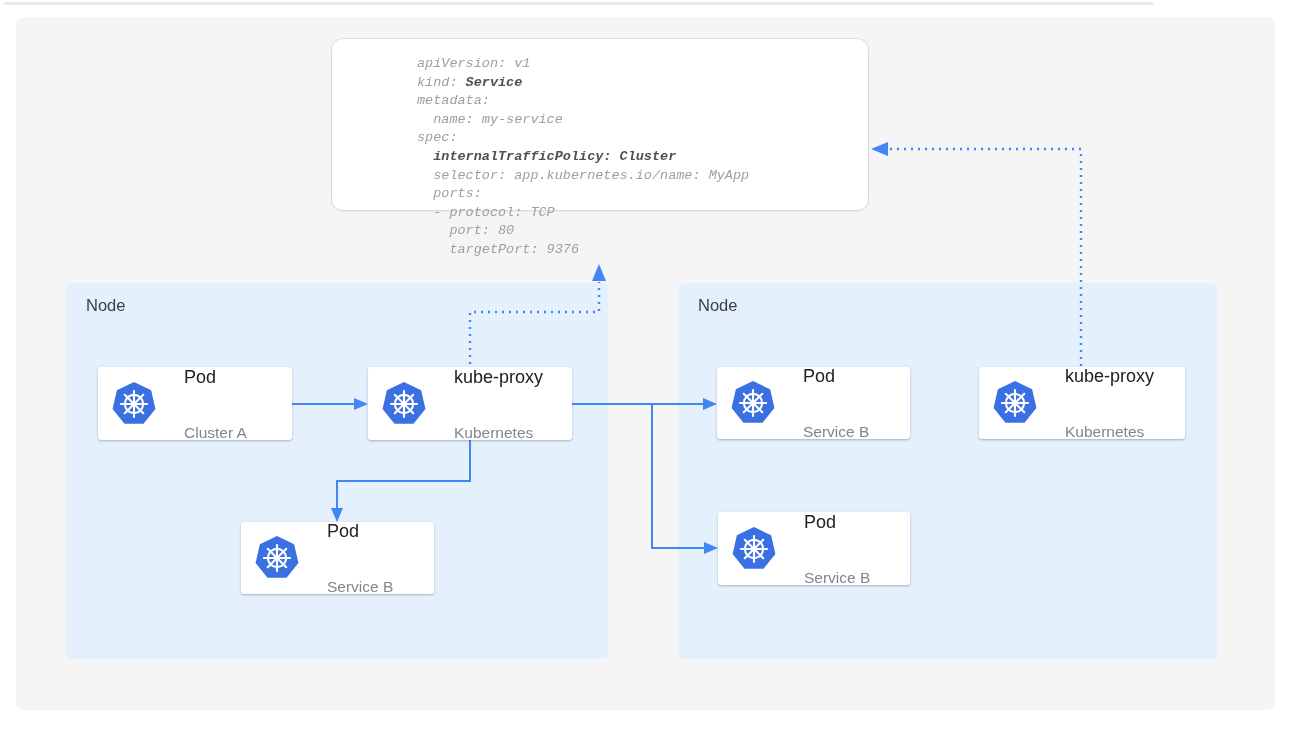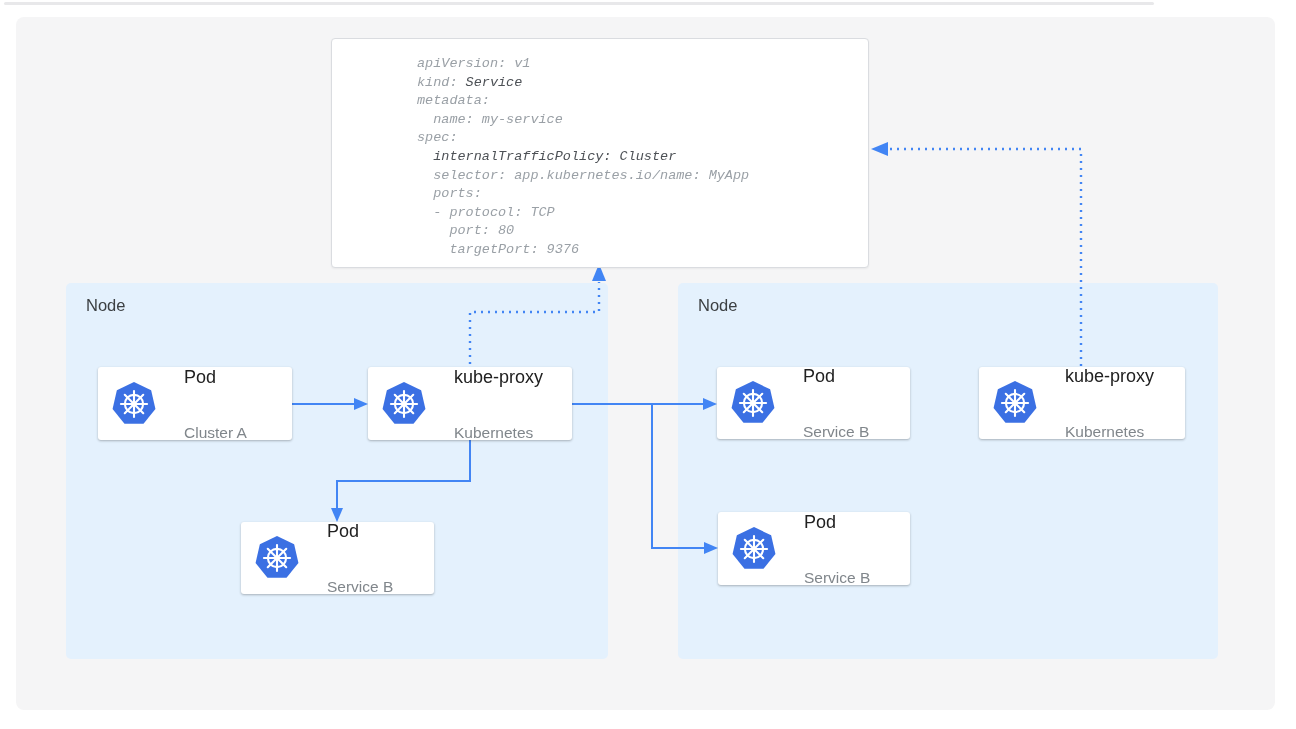--- a/index.html
+++ b/index.html
@@ -18,27 +18,27 @@
   html,body{background:#ffffff;}
   body{font-family:"Liberation Sans",sans-serif;}
   .stage{position:relative;width:1296px;height:729px;background:#fff;overflow:hidden;}
 
   .top-hairline{position:absolute;left:4px;top:2px;width:1150px;height:3px;
     background:#e8e8ea;border-radius:2px;}
 
   .panel{position:absolute;left:16px;top:17px;width:1259px;height:693px;
     background:var(--panel-gray);border-radius:8px;}
 
-  .code-box{position:absolute;left:331px;top:38px;width:538px;height:230px;
-    background:#ffffff;border:1px solid var(--code-border);border-radius:4px;
+  .code-box{position:absolute;left:331px;top:38px;width:538px;height:173px;
+    background:#ffffff;border:1px solid var(--code-border);border-radius:12px;
     box-shadow:0 1px 2px rgba(0,0,0,0.05);}
   .code{font-family:"Liberation Mono",monospace;font-style:italic;
     font-size:13.5px;line-height:18.6px;color:var(--code-regular);
     padding:16px 0 0 85px;white-space:pre;}
-  .code .b{font-weight:normal;color:var(--code-bold);}
+  .code .b{font-weight:bold;color:var(--code-bold);}
 
   .node{position:absolute;background:var(--node-fill);border-radius:5px;}
   .node-left{left:66px;top:283px;width:542px;height:376px;}
   .node-right{left:678px;top:283px;width:540px;height:376px;}
   .node-label{position:absolute;left:20px;top:13px;font-size:16.5px;
     color:var(--node-label);}
 
   .card{position:absolute;background:#ffffff;border-radius:3px;
     box-shadow:0 1px 2px rgba(60,64,67,0.25),0 1px 3px rgba(60,64,67,0.12);
     display:flex;align-items:center;padding-left:13px;}

